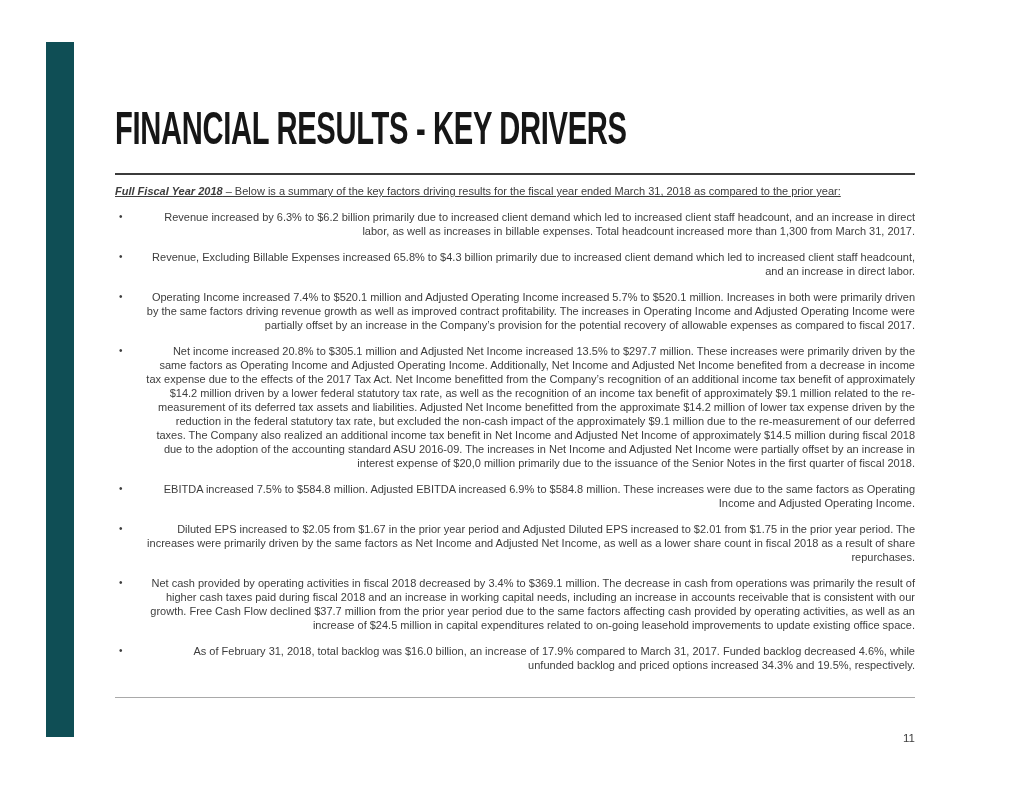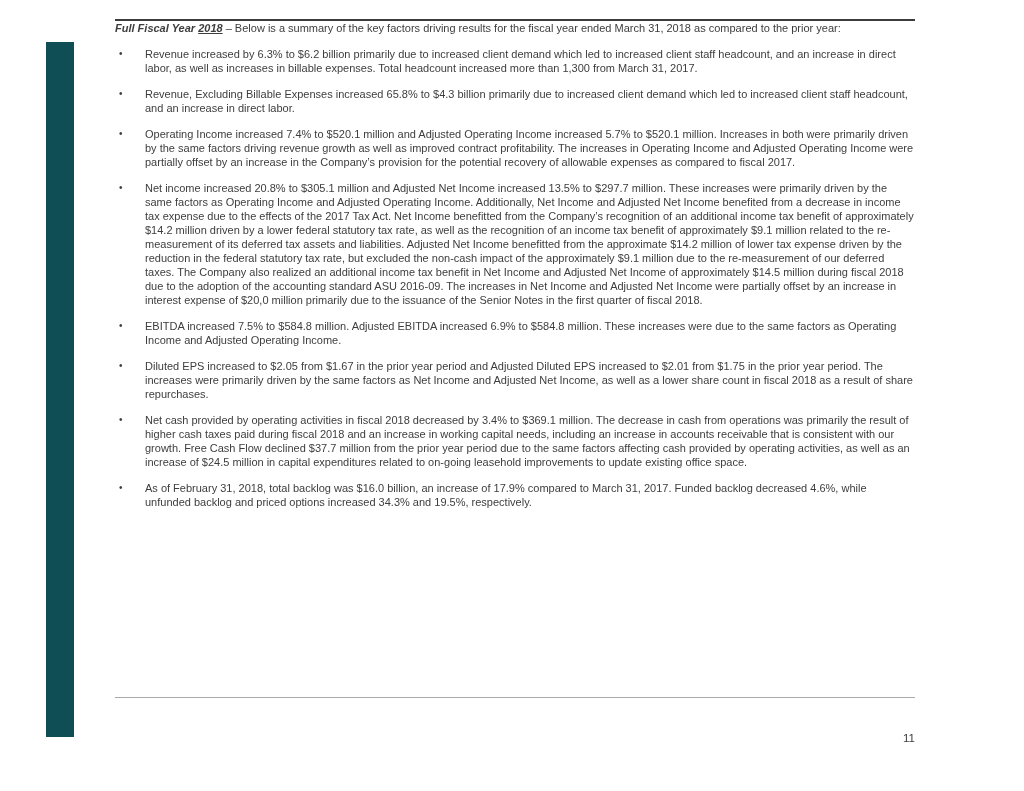--- a/index.html
+++ b/index.html
@@ -31,56 +31,59 @@
     color:var(--title-color);white-space:nowrap;
   }
   .title-inner{
     display:inline-block;transform:scaleX(0.62);transform-origin:0 50%;
     letter-spacing:-0.5px;
   }
   .title-rule{
     height:2px;background:var(--title-rule);margin-top:19px;width:800px;
   }
   .intro{
-    margin-top:0;font-size:11px;line-height:14px;color:var(--body-color);
+    margin-top:9px;font-size:11px;line-height:14px;color:var(--body-color);text-decoration:underline;
   }
   .intro .lead{font-weight:bold;font-style:italic;}
   .intro .lead-year{font-weight:bold;font-style:italic;text-decoration:underline;}
   .bullets{
     margin-top:12px;
   }
   .bullet-item{
     display:flex;margin-bottom:12px;
   }
   .bullet-marker{
     flex:0 0 30px;padding-left:4px;font-size:10px;line-height:14px;
     color:var(--body-color);
   }
   .bullet-text{
     flex:1;font-size:11px;line-height:14px;color:var(--body-color);
-    text-align:left;
+    text-align:right;
   }
   .footer-rule{
     position:absolute;left:115px;top:697px;width:800px;height:1px;
     background:var(--footer-rule);
   }
   .page-number{
     position:absolute;left:115px;top:732px;width:800px;text-align:right;
     font-size:11.5px;color:var(--body-color);
   }
 </style>
 </head>
 <body>
 
 <div class="slide">
 
   <div class="accent-bar"></div>
 
   <div class="content">
 
+    <div class="title">
+      <span class="title-inner">FINANCIAL RESULTS - KEY DRIVERS</span>
+    </div>
 
     <div class="title-rule"></div>
 
     <p class="intro">
       <span class="lead">Full Fiscal Year </span><span class="lead-year">2018</span><span> – Below is a summary of the key factors driving results for the fiscal year ended March 31, 2018 as compared to the prior year:</span>
     </p>
 
     <div class="bullets" id="bullet-list">
 
         <div class="bullet-item">

